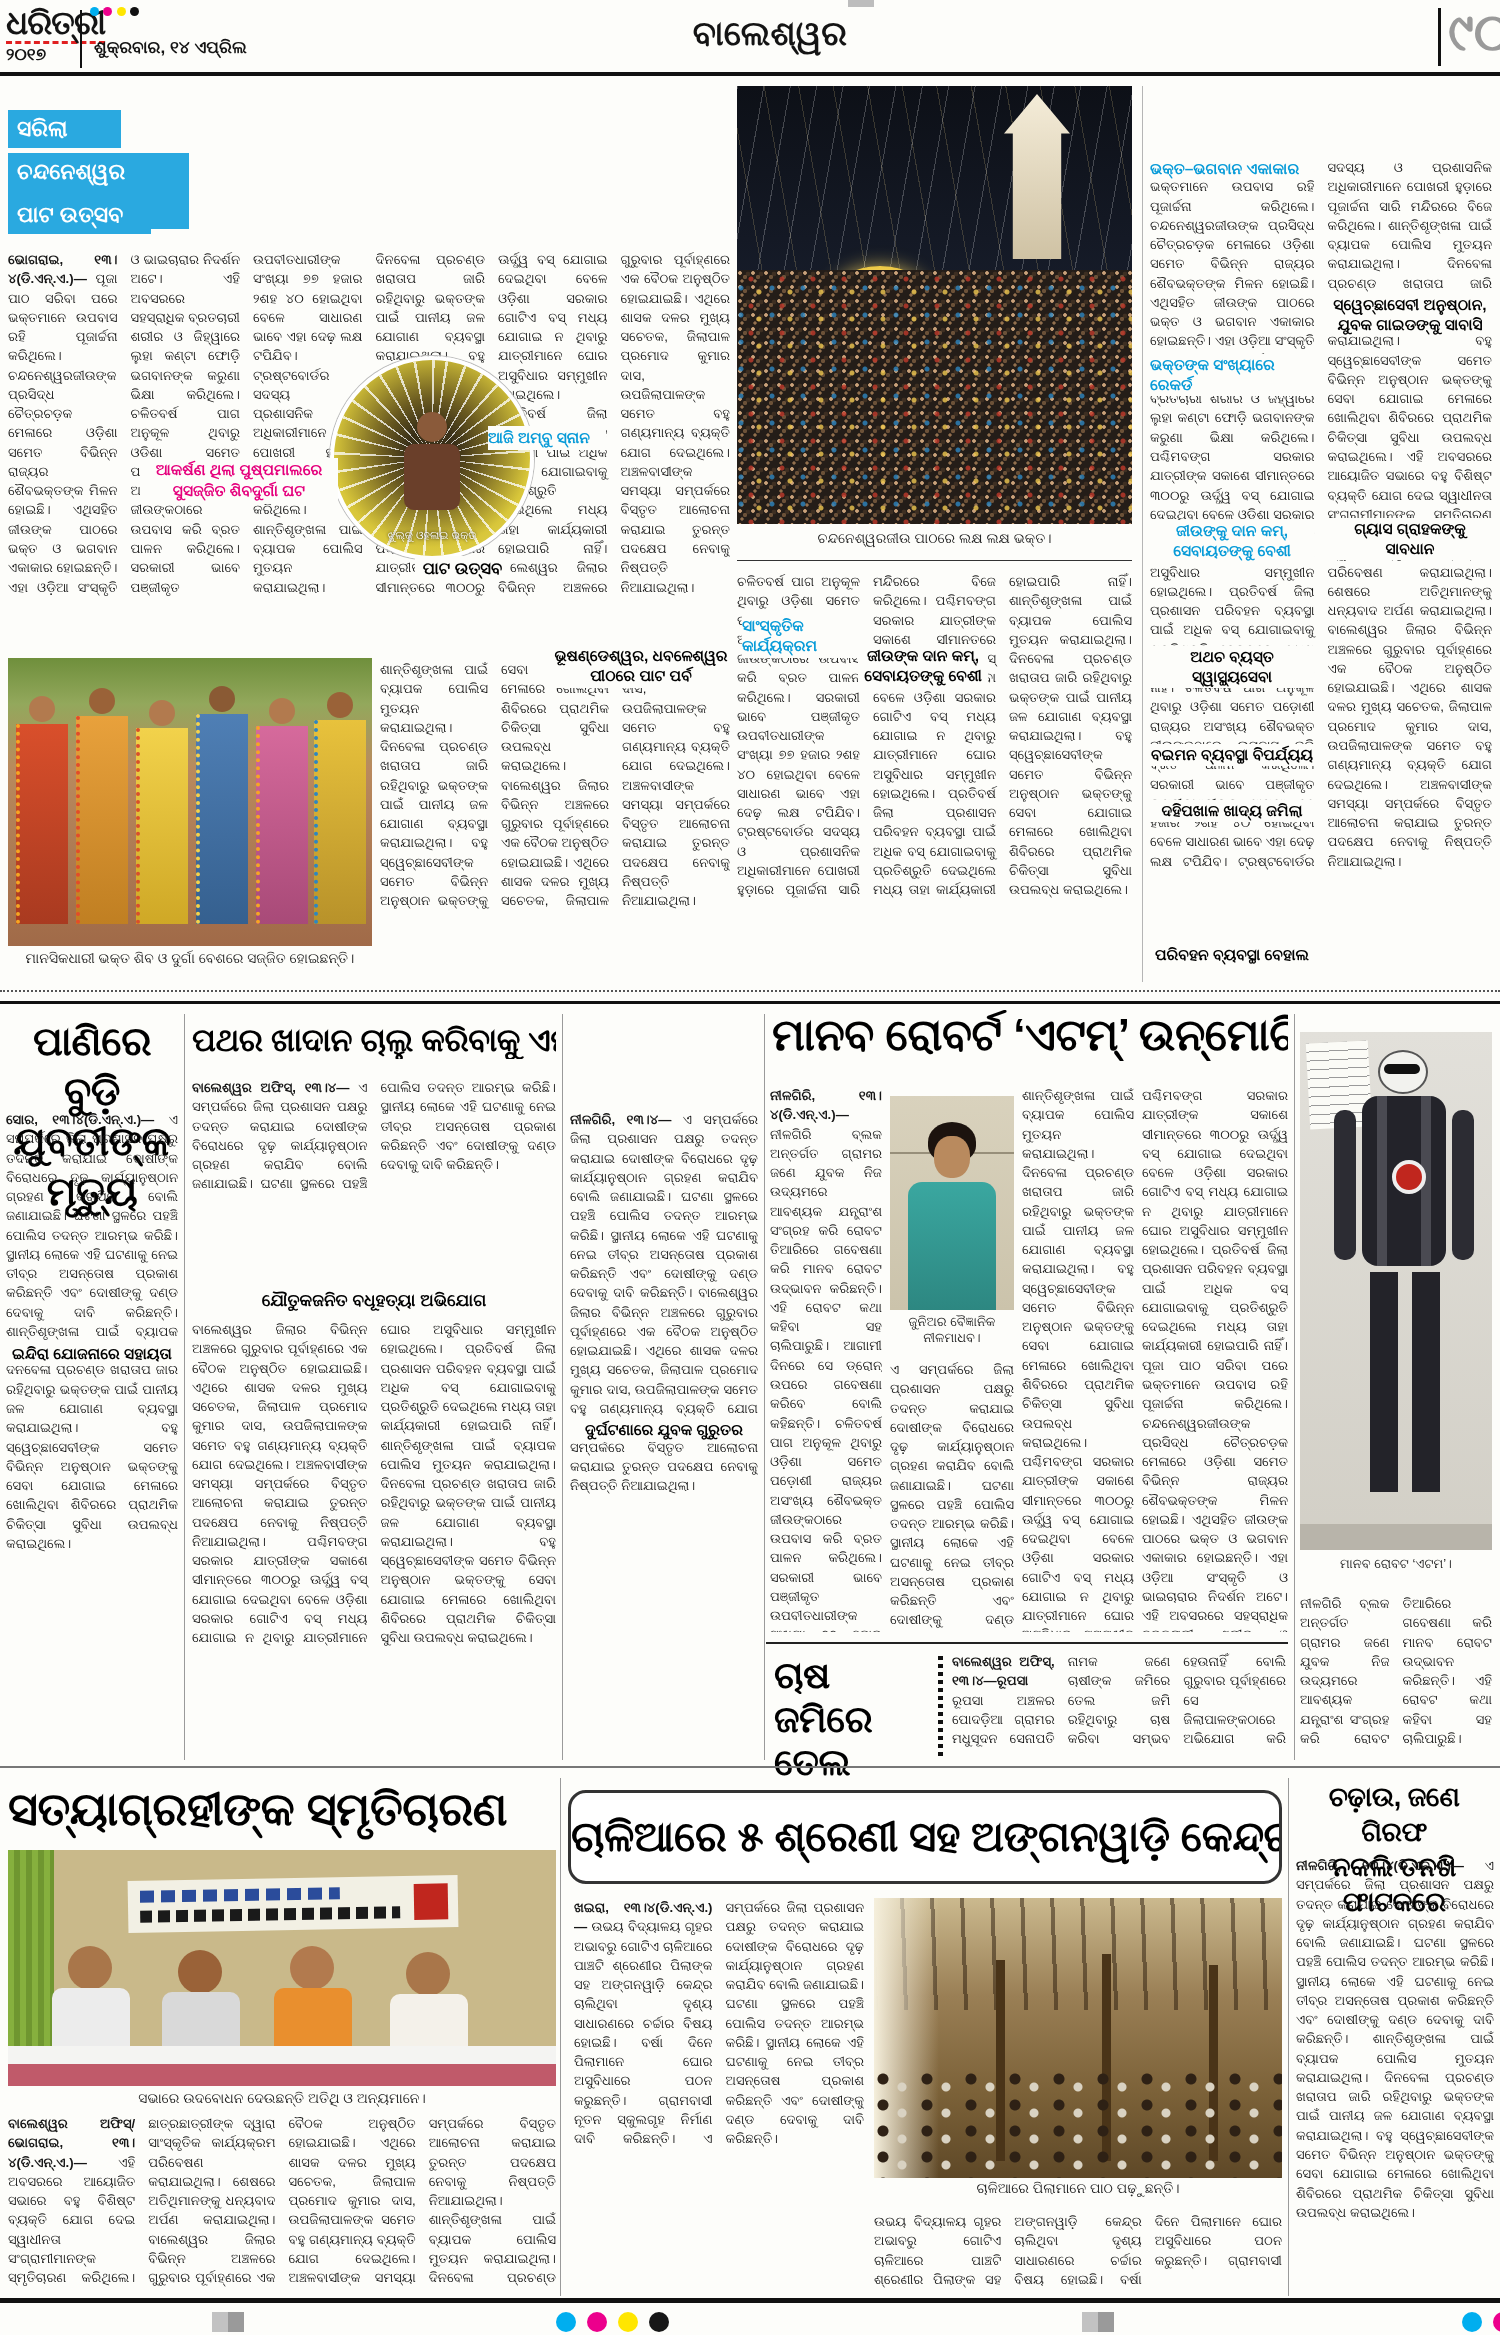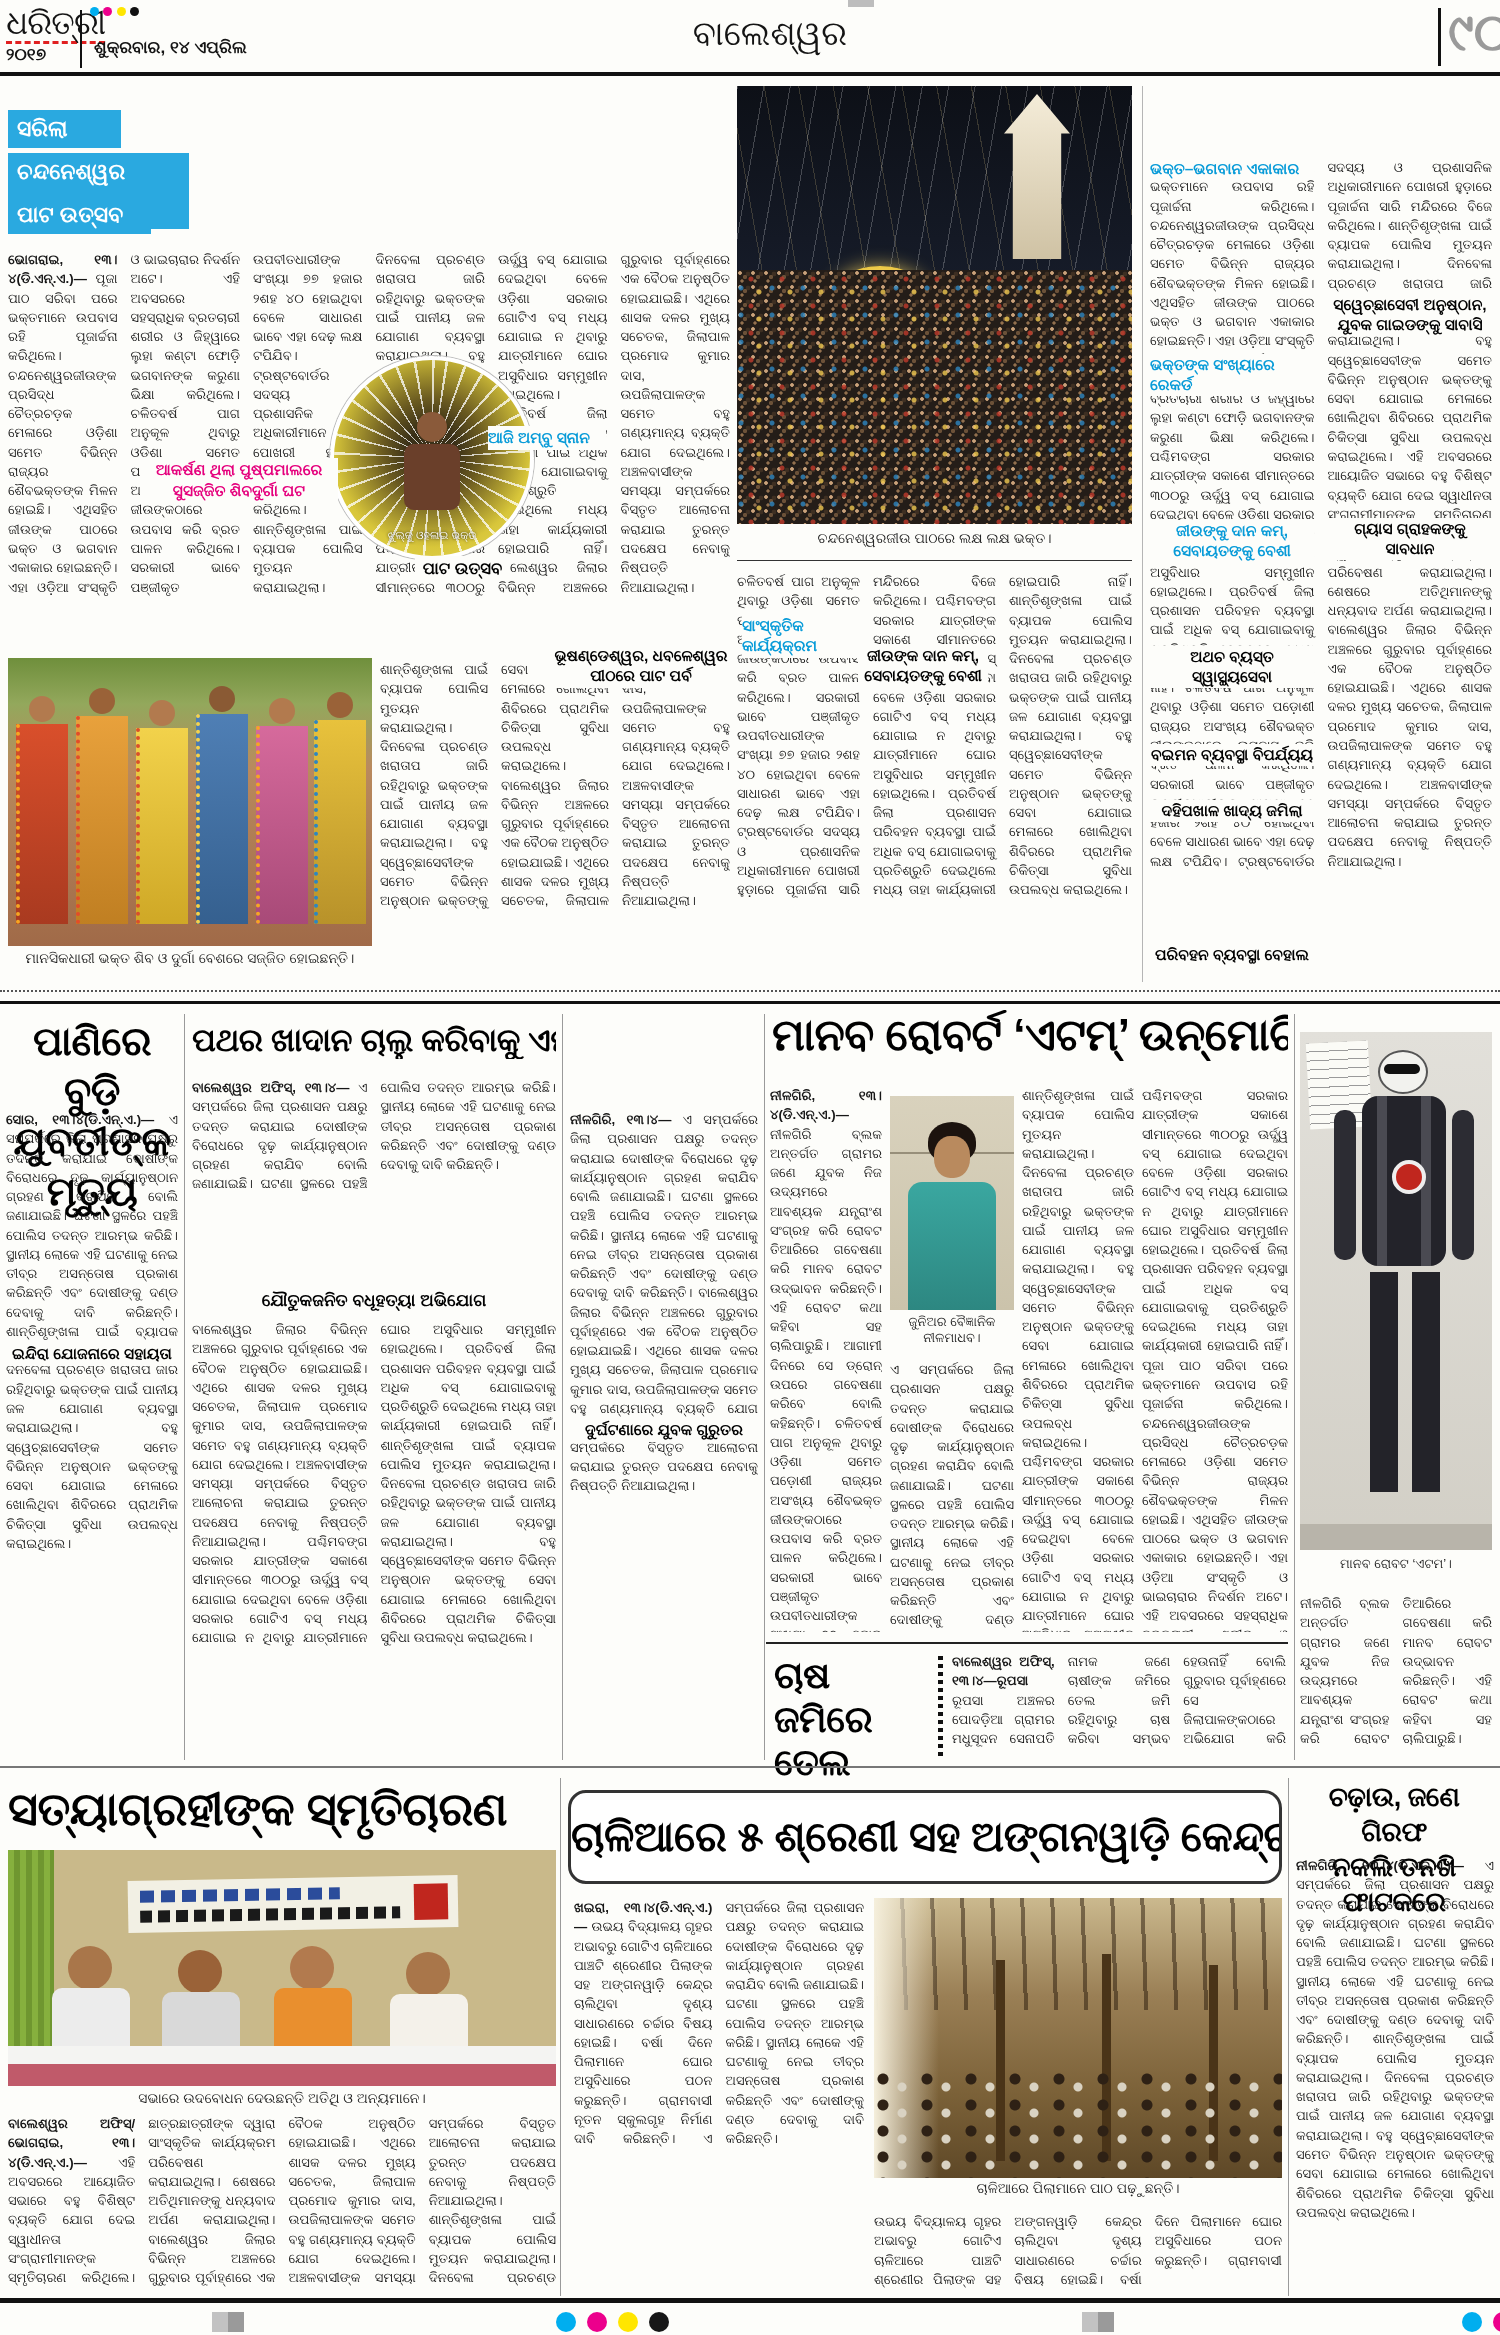--- a/index.html
+++ b/index.html
@@ -33,26 +33,26 @@
 
   <div class="abs" style="left:90px;top:2px;z-index:9">
     <span class="regdot" style="background:#00aeef"></span>
     <span class="regdot" style="background:#ec008c"></span>
     <span class="regdot" style="background:#ffe600"></span>
     <span class="regdot" style="background:#111"></span>
   </div>
   <div class="abs" style="left:848px;top:0;width:26px;height:7px;background:#bdbdbd"></div>
 
   <div class="abs" style="left:6px;top:6px;">
-    <div style="font-size:33px;font-weight:400;letter-spacing:-1px;border-bottom:3px dashed #e02020;display:inline-block;line-height:1.05">ଧରିତ୍ରୀ</div>
+    <div style="font-size:33px;font-weight:700;letter-spacing:-1px;border-bottom:3px dashed #e02020;display:inline-block;line-height:1.05">ଧରିତ୍ରୀ</div>
     <div style="font-size:17px;font-weight:bold;margin-top:1px">୨୦୧୭</div>
   </div>
   <div class="abs" style="left:80px;top:10px;width:2px;height:58px;background:#111"></div>
   <div class="abs" style="left:94px;top:38px;font-size:17px;font-weight:600">ଶୁକ୍ରବାର, ୧୪ ଏପ୍ରିଲ</div>
-  <div class="abs center" style="left:620px;top:14px;width:300px;font-size:34px;font-weight:normal">ବାଲେଶ୍ୱର</div>
+  <div class="abs center" style="left:620px;top:14px;width:300px;font-size:34px;font-weight:bold">ବାଲେଶ୍ୱର</div>
   <div class="abs" style="left:1438px;top:8px;width:2.5px;height:58px;background:#111"></div>
   <div class="abs" style="left:1448px;top:2px;font-size:52px;font-weight:bold;color:#9a9a9a">୯୦</div>
   <div class="abs hrule" style="left:0;top:72px;width:1500px;height:4px"></div>
 
   <div class="abs kicker" style="left:8px;top:110px;width:104px;">ସରିଲା</div>
   <div class="abs kicker" style="left:8px;top:153px;width:172px;">ଚନ୍ଦନେଶ୍ୱର ଜୀଉଙ୍କ</div>
   <div class="abs kicker" style="left:8px;top:196px;width:134px;">ପାଟ ଉତ୍ସବ</div>
 
   <div class="abs photo" style="left:737px;top:86px;width:395px;height:438px;background:linear-gradient(180deg,#0d1017 0%,#171d2b 50%,#241d18 100%)">
     <div class="abs" style="left:0;top:0;width:100%;height:55%;background:repeating-linear-gradient(100deg,rgba(255,255,255,.22) 0 1px,transparent 1px 26px),repeating-linear-gradient(80deg,rgba(255,226,150,.18) 0 1px,transparent 1px 34px)"></div>

